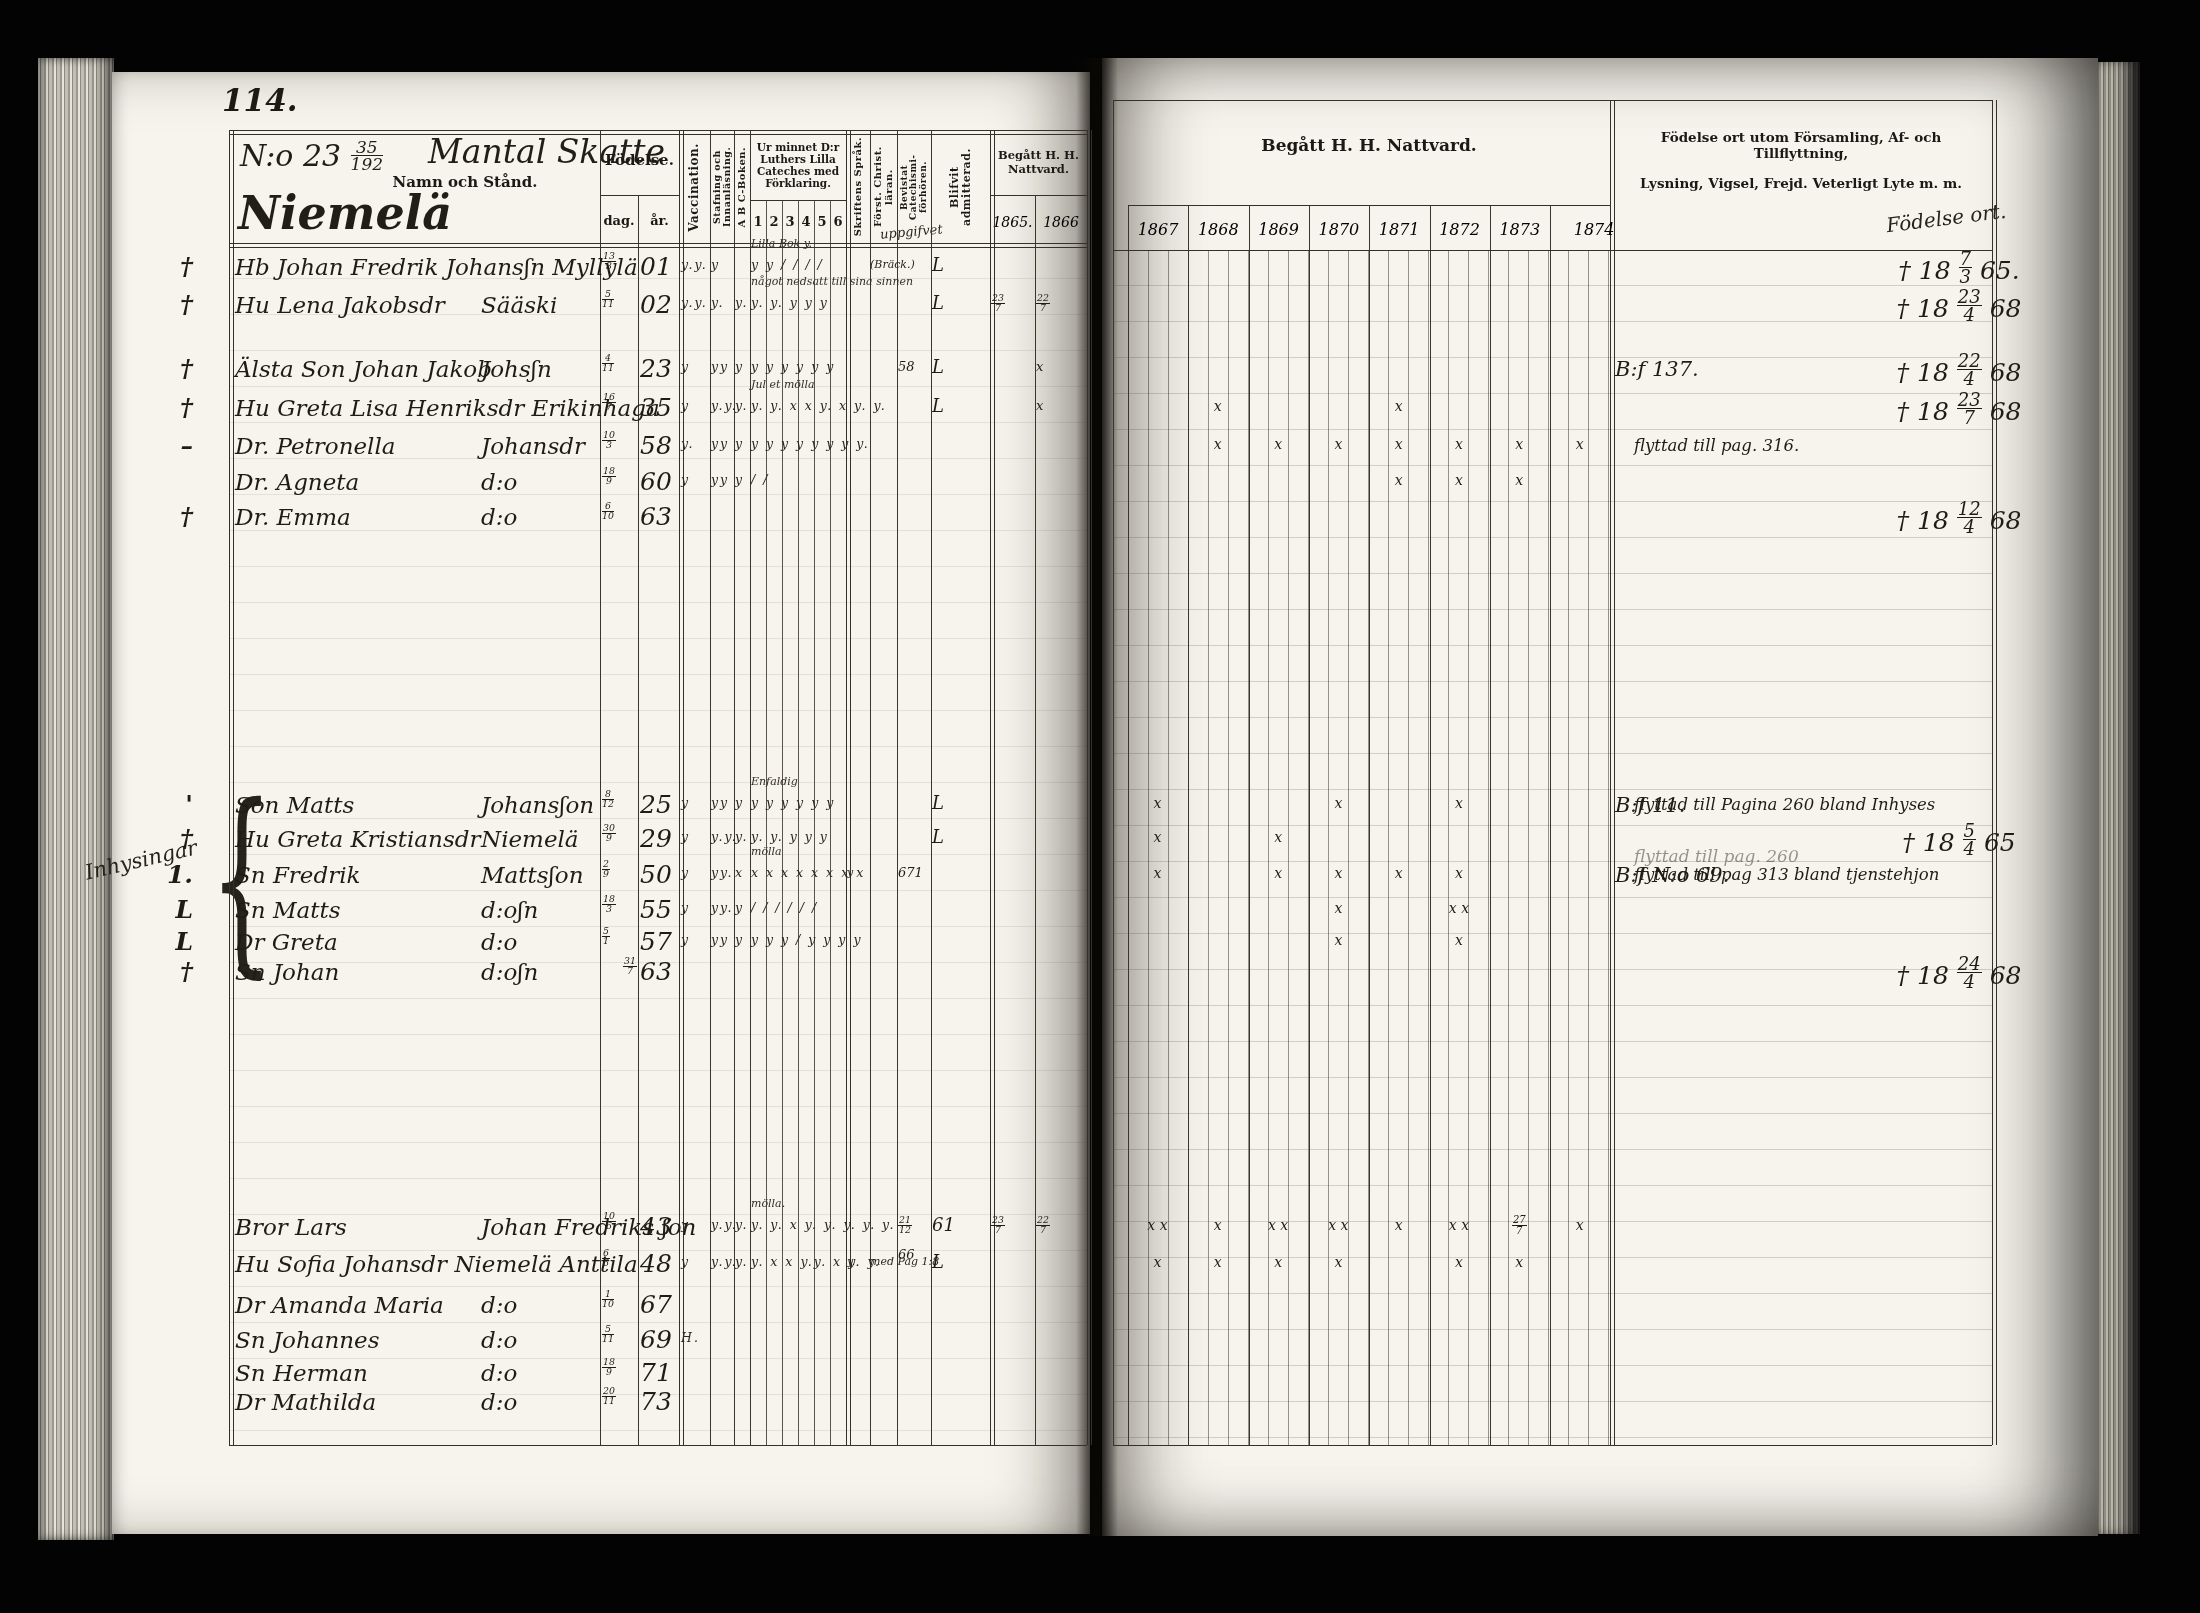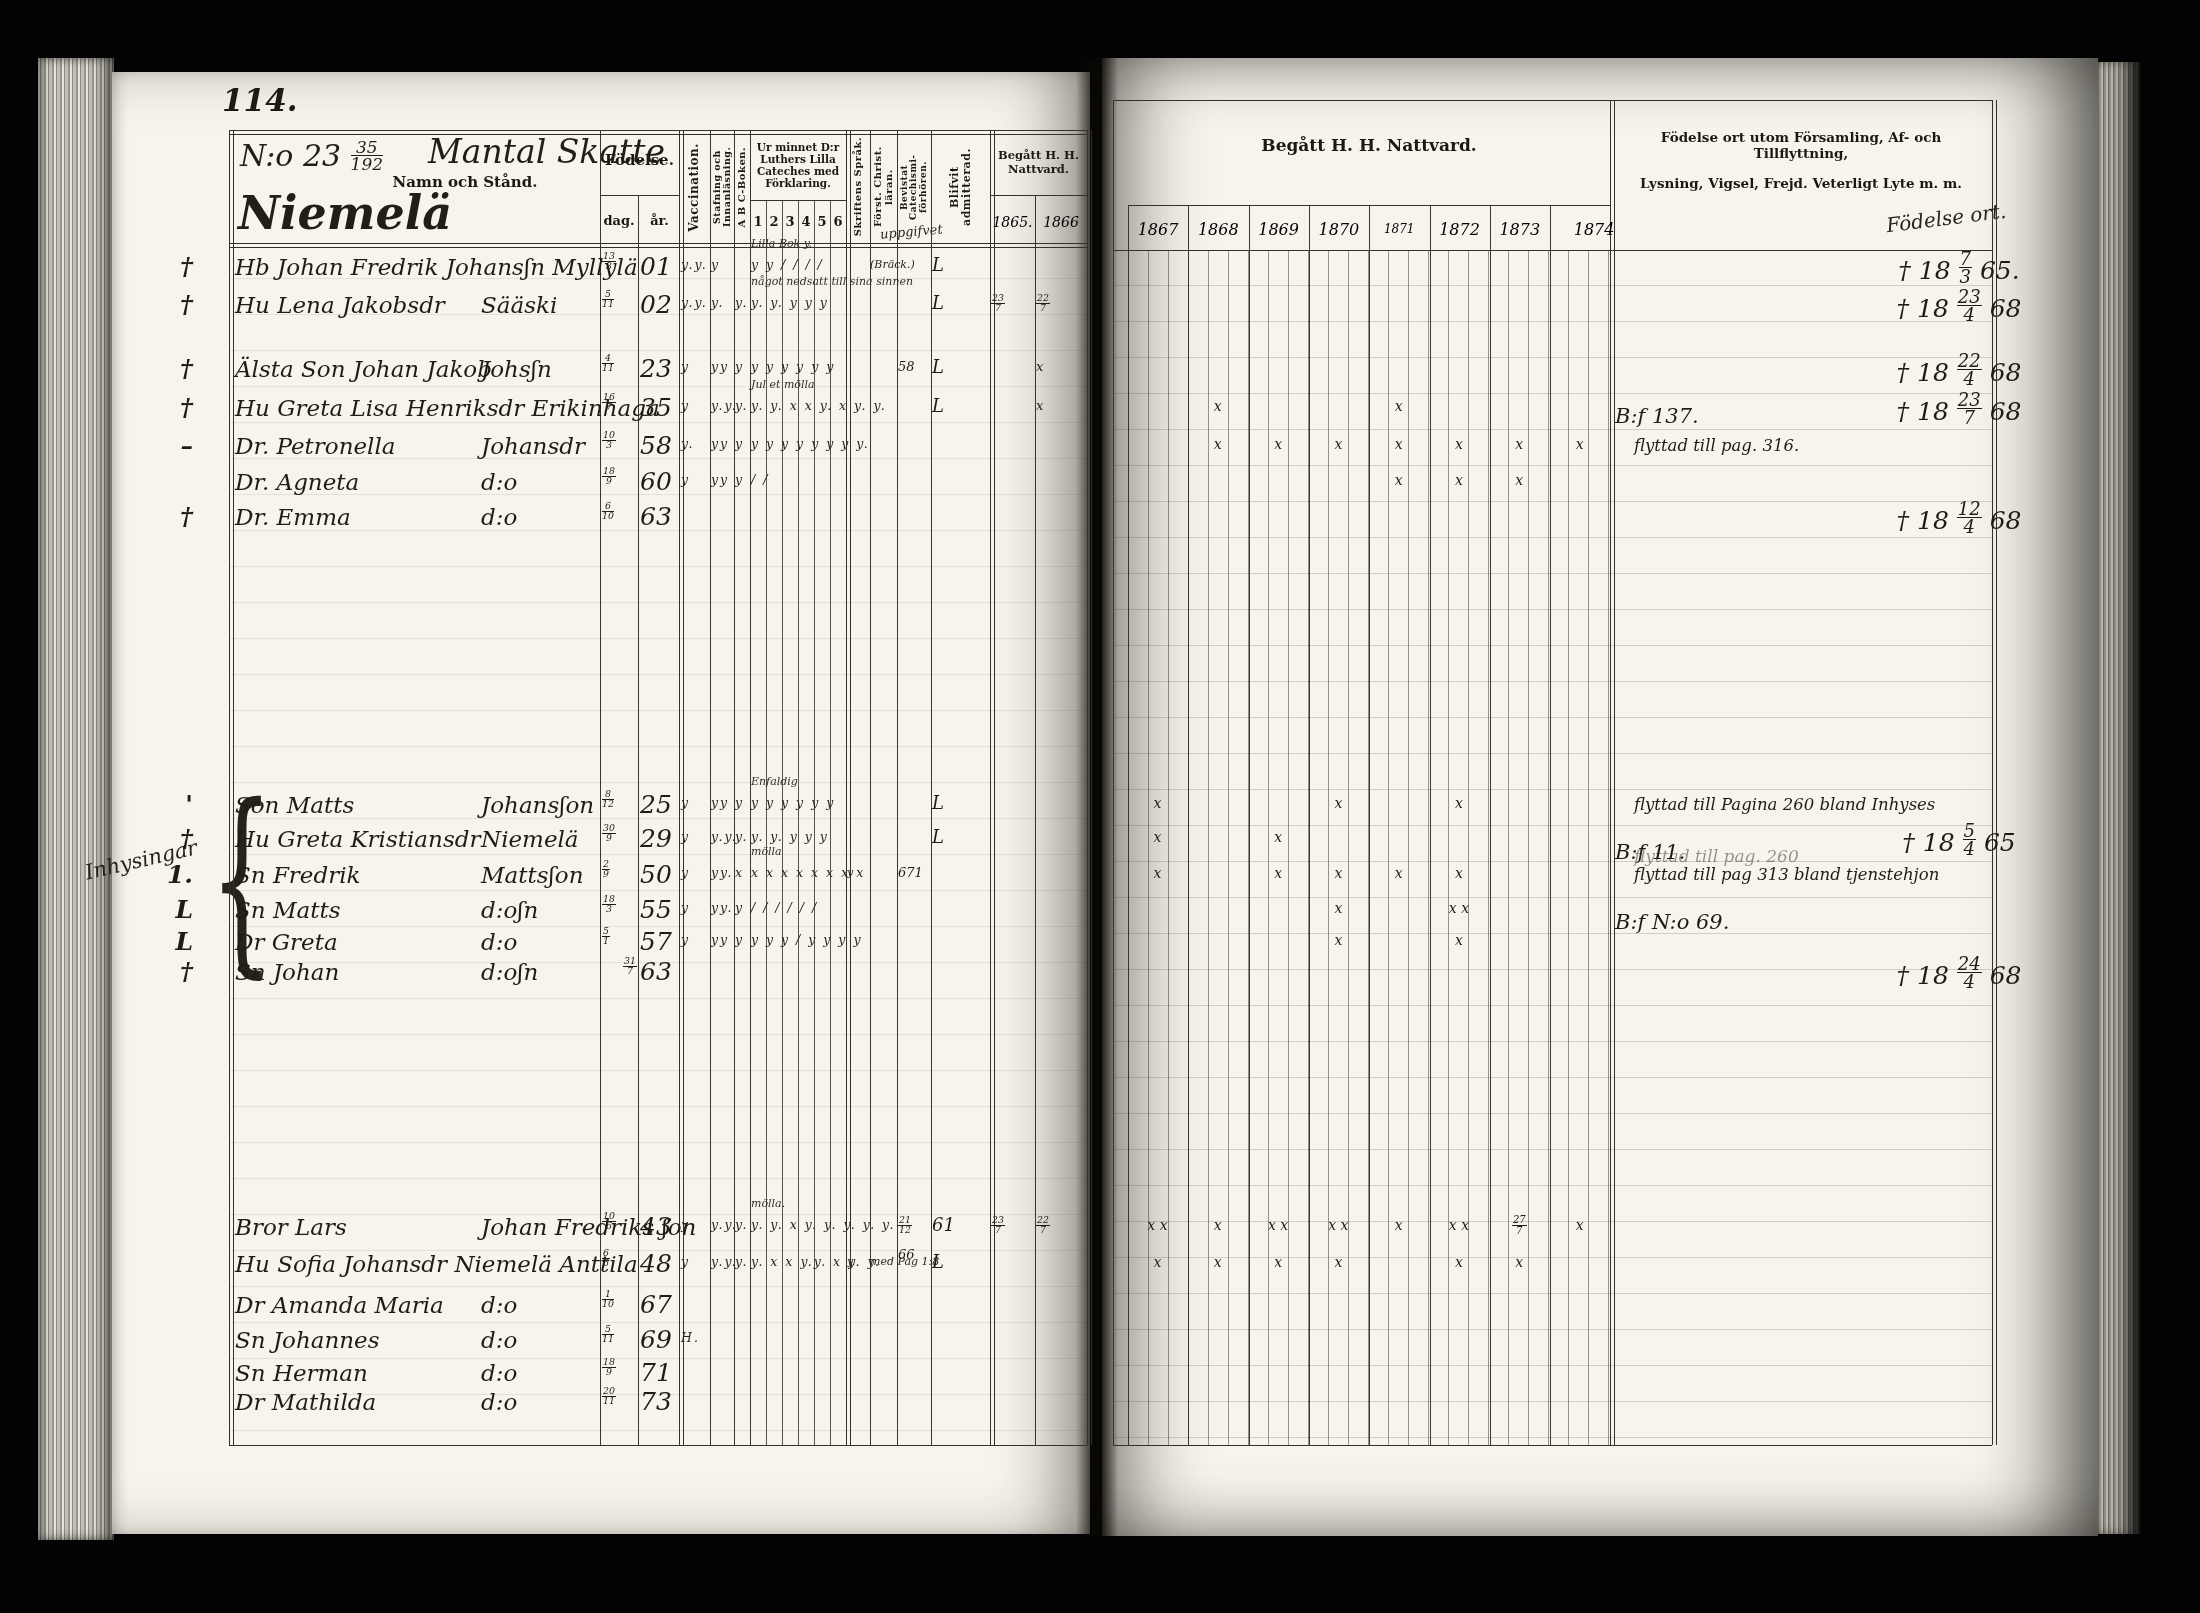--- a/index.html
+++ b/index.html
@@ -40,21 +40,21 @@
   .cm{font-size:25px;font-weight:bold;text-align:right;padding-right:26px;box-sizing:border-box;}
   .cname,.cpat{font-size:23px;white-space:nowrap;}
   .cdate{font-size:13px;line-height:16px;padding-top:2px;}
   .cyear{font-size:25px;}
   .cmk{font-size:12.5px;letter-spacing:2px;white-space:nowrap;line-height:30px;color:#2a2620;}
   .cmks{font-size:11px;white-space:nowrap;line-height:30px;color:#2a2620;}
   .ccatnote{font-size:11px;white-space:nowrap;top:-13px;line-height:14px;color:#332f27;}
   .cadm{font-size:18px;line-height:30px;}
   .cfrac{font-size:13px;line-height:30px;}
   .cy{font-size:14px;text-align:center;white-space:nowrap;line-height:30px;}
-  .cref{font-size:21px;white-space:nowrap;margin-top:47px;}
+  .cref{font-size:21px;white-space:nowrap;}
   .cnote{font-size:16.5px;white-space:nowrap;}
   .faint{opacity:.45;font-size:17px;}
   .up{top:-19px;}
   .cannot{font-size:25px;text-align:center;white-space:nowrap;}
   .stk{display:inline-block;vertical-align:-4px;text-align:center;line-height:.95;font-size:.72em;}
   .stk .nu{display:block;border-bottom:1px solid currentColor;padding:0 1px;}
   .stk .de{display:block;}
   #household{position:absolute;left:238px;top:186px;font-size:46px;font-style:italic;font-weight:bold;color:#211e17;}
   #page-number{position:absolute;left:222px;top:82px;font-size:31px;font-style:italic;font-weight:bold;color:#1d1a14;}
   #record-no{position:absolute;left:240px;top:138px;font-size:30px;font-style:italic;color:#211e17;}
@@ -166,21 +166,21 @@
     <div class="hl d" style="left: 229px; top: 243px; width: 858px;"></div>
     <div class="hl " style="left: 229px; top: 1445px; width: 858px;"></div>
     <div class="hl " style="left: 1113px; top: 100px; width: 879px;"></div>
     <div class="hl " style="left: 1128px; top: 205px; width: 482px;"></div>
     <div class="hl " style="left: 1113px; top: 250px; width: 879px;"></div>
     <div class="hl " style="left: 1113px; top: 1445px; width: 879px;"></div>
     <div class="hbox" style="left: 1128px; top: 210px; width: 60px; height: 38px; font-size: 16px; font-style: italic;">1867</div>
     <div class="hbox" style="left: 1188.3px; top: 210px; width: 60px; height: 38px; font-size: 16px; font-style: italic;">1868</div>
     <div class="hbox" style="left: 1248.6px; top: 210px; width: 60px; height: 38px; font-size: 16px; font-style: italic;">1869</div>
     <div class="hbox" style="left: 1308.9px; top: 210px; width: 60px; height: 38px; font-size: 16px; font-style: italic;">1870</div>
-    <div class="hbox" style="left: 1369.2px; top: 210px; width: 60px; height: 38px; font-size: 12px; font-style: italic;">1871</div>
+    <div class="hbox" style="left: 1369.2px; top: 210px; width: 60px; height: 38px; font-size: 16px; font-style: italic;">1871</div>
     <div class="hbox" style="left: 1429.5px; top: 210px; width: 60px; height: 38px; font-size: 16px; font-style: italic;">1872</div>
     <div class="hbox" style="left: 1489.8px; top: 210px; width: 60px; height: 38px; font-size: 16px; font-style: italic;">1873</div>
     <div class="hbox" style="left: 1550.1px; top: 210px; width: 60px; height: 38px; font-size: 16px; font-style: italic; padding-left: 14px;">1874</div>
     <div class="trow" style="top: 250px;">
       <div class="cell cm" style="left: -105px; width: 95px;">†</div>
       <div class="cell cname" style="left: 6px; width: 430px;">Hb Johan Fredrik Johansʃn Myllylä</div>
       <div class="cell cdate" style="left: 373px; width: 36px;"><span class="stk"><span class="nu">13</span><span class="de">3</span></span></div>
       <div class="cell cyear" style="left: 411px; width: 40px;">01</div>
       <div class="cell cmk" style="left: 452px; width: 30px;">y.y.</div>
       <div class="cell cmk" style="left: 482px; width: 22px;">y</div>

